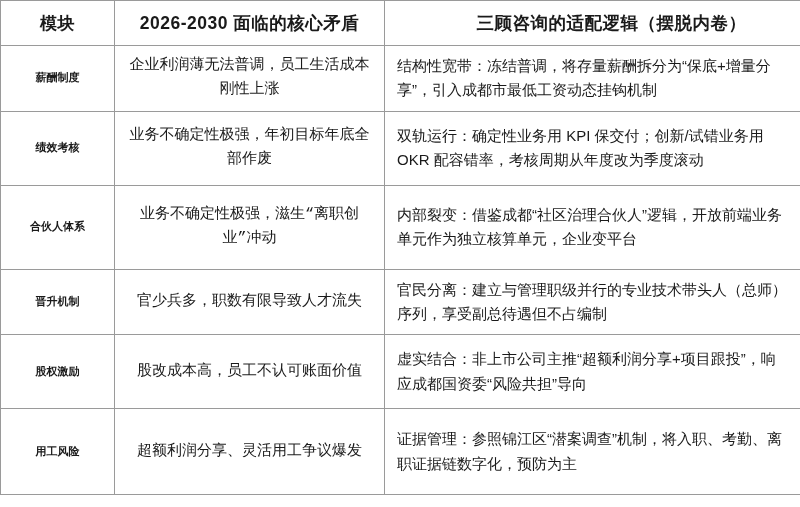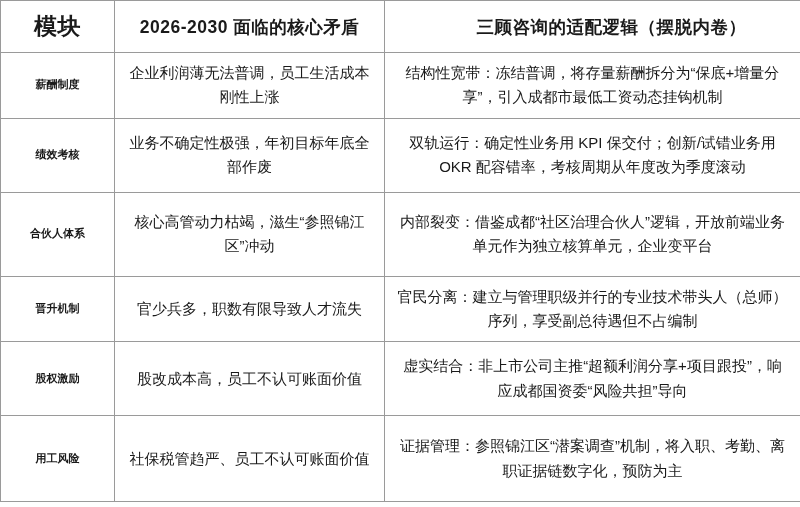--- a/index.html
+++ b/index.html
@@ -36,41 +36,42 @@
   col.c2 { width: 416px; }
 
   thead th {
     font-size: 17px;
     font-weight: bold;
     text-align: center;
     padding: 10px 6px;
     height: 44px;
     letter-spacing: 0.5px;
   }
-  thead th.h0 { font-size: 23px; }
+  thead th.h0 { font-size: 17px; }
   thead th.h1 { font-size: 17.5px; }
   thead th.h2 { font-size: 17.5px; padding-left: 44px; }
 
   tbody td {
     font-size: 15px;
     line-height: 1.62;
     padding: 9px 10px;
   }
   td.col-module {
     text-align: center;
     font-weight: bold;
     font-size: 11px;
     padding: 8px 4px;
   }
   td.col-conflict {
     text-align: center;
     padding: 8px 14px;
+    font-family: Liberation Mono, monospace;
   }
   td.col-logic {
-    text-align: center;
+    text-align: left;
     padding: 8px 12px;
   }
   .row-h-1 { height: 62px; }
   .row-h-2 { height: 74px; margin-left: 10px; }
   .row-h-3 { height: 84px; }
   .row-h-4 { height: 60px; border-radius: 18px; }
   .row-h-5 { height: 74px; }
   .row-h-6 { height: 86px; }
 </style>
 </head>
@@ -96,33 +97,33 @@
         <td class="col-conflict">企业利润薄无法普调，员工生活成本刚性上涨</td>
         <td class="col-logic">结构性宽带：冻结普调，将存量薪酬拆分为“保底+增量分享”，引入成都市最低工资动态挂钩机制</td>
       </tr>
       <tr class="row-h-2">
         <td class="col-module">绩效考核</td>
         <td class="col-conflict">业务不确定性极强，年初目标年底全部作废</td>
         <td class="col-logic">双轨运行：确定性业务用 KPI 保交付；创新/试错业务用 OKR 配容错率，考核周期从年度改为季度滚动</td>
       </tr>
       <tr class="row-h-3">
         <td class="col-module">合伙人体系</td>
-        <td class="col-conflict">核心高管动力枯竭，滋生“参照锦江区”冲动</td>
+        <td class="col-conflict">业务不确定性极强，滋生“离职创业”冲动</td>
         <td class="col-logic">内部裂变：借鉴成都“社区治理合伙人”逻辑，开放前端业务单元作为独立核算单元，企业变平台</td>
       </tr>
       <tr class="row-h-4">
         <td class="col-module">晋升机制</td>
         <td class="col-conflict">官少兵多，职数有限导致人才流失</td>
         <td class="col-logic">官民分离：建立与管理职级并行的专业技术带头人（总师）序列，享受副总待遇但不占编制</td>
       </tr>
       <tr class="row-h-5">
         <td class="col-module">股权激励</td>
         <td class="col-conflict">股改成本高，员工不认可账面价值</td>
         <td class="col-logic">虚实结合：非上市公司主推“超额利润分享+项目跟投”，响应成都国资委“风险共担”导向</td>
       </tr>
       <tr class="row-h-6">
         <td class="col-module">用工风险</td>
-        <td class="col-conflict">社保税管趋严、员工不认可账面价值</td>
+        <td class="col-conflict">超额利润分享、灵活用工争议爆发</td>
         <td class="col-logic">证据管理：参照锦江区“潜案调查”机制，将入职、考勤、离职证据链数字化，预防为主</td>
       </tr>
     </tbody>
   </table>
 </div>
 
 </body></html>

